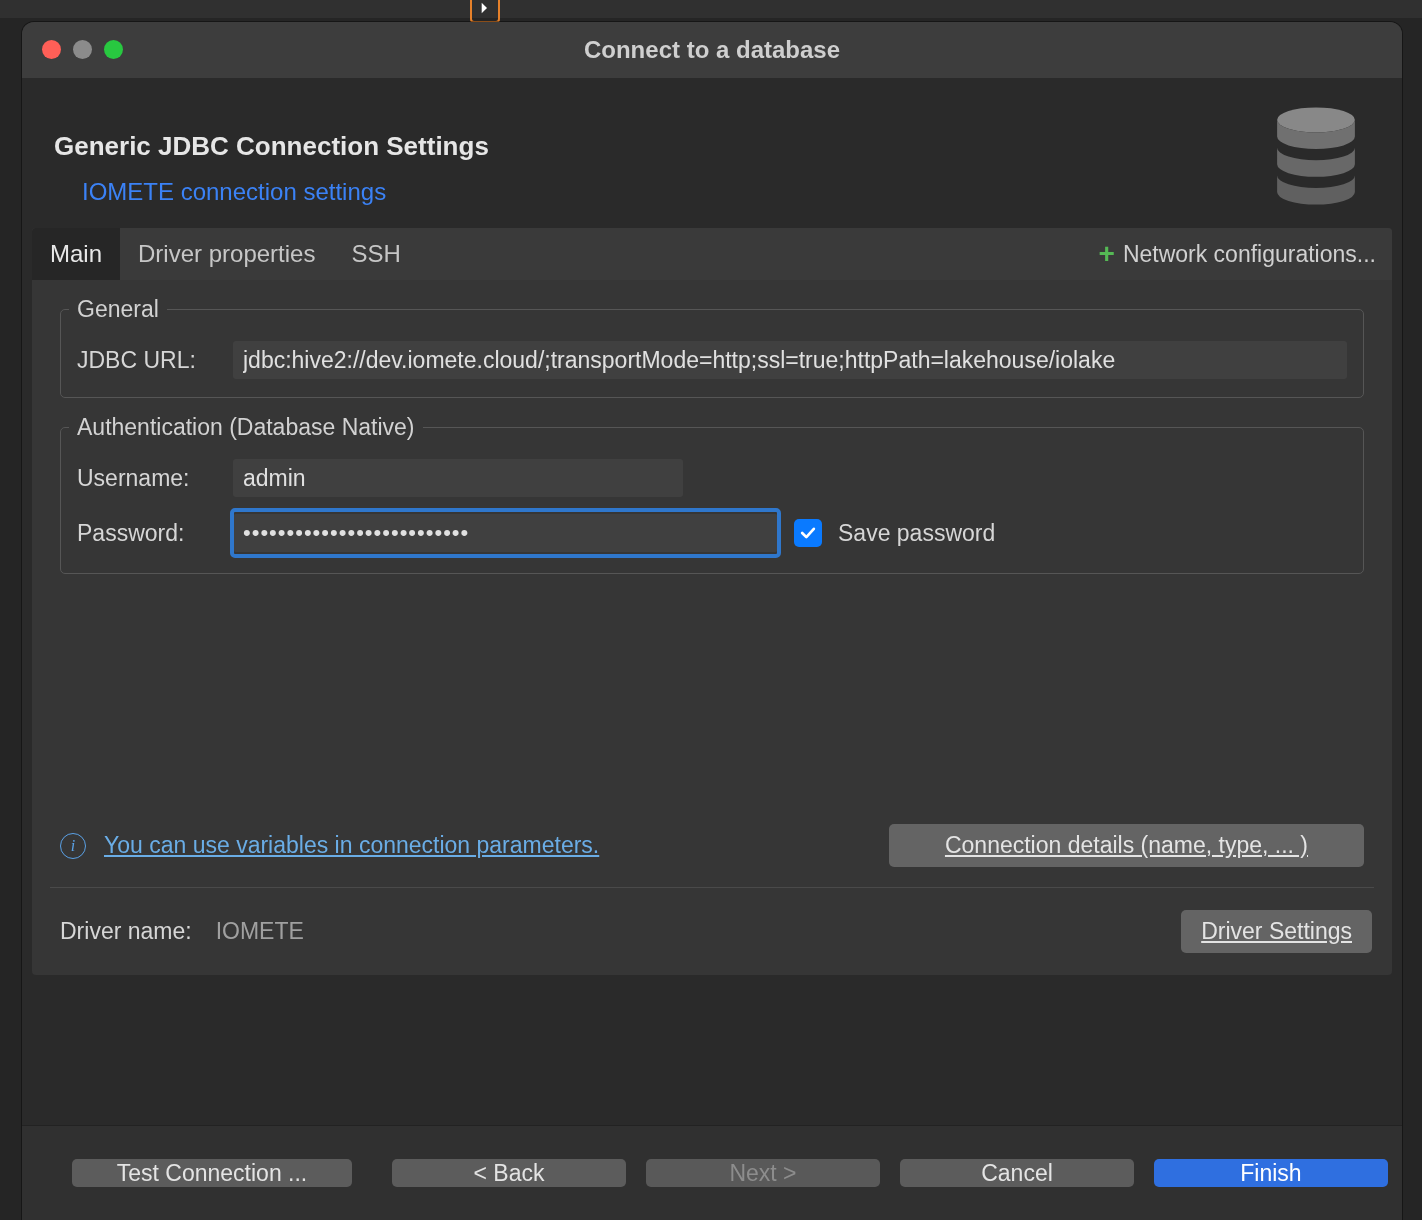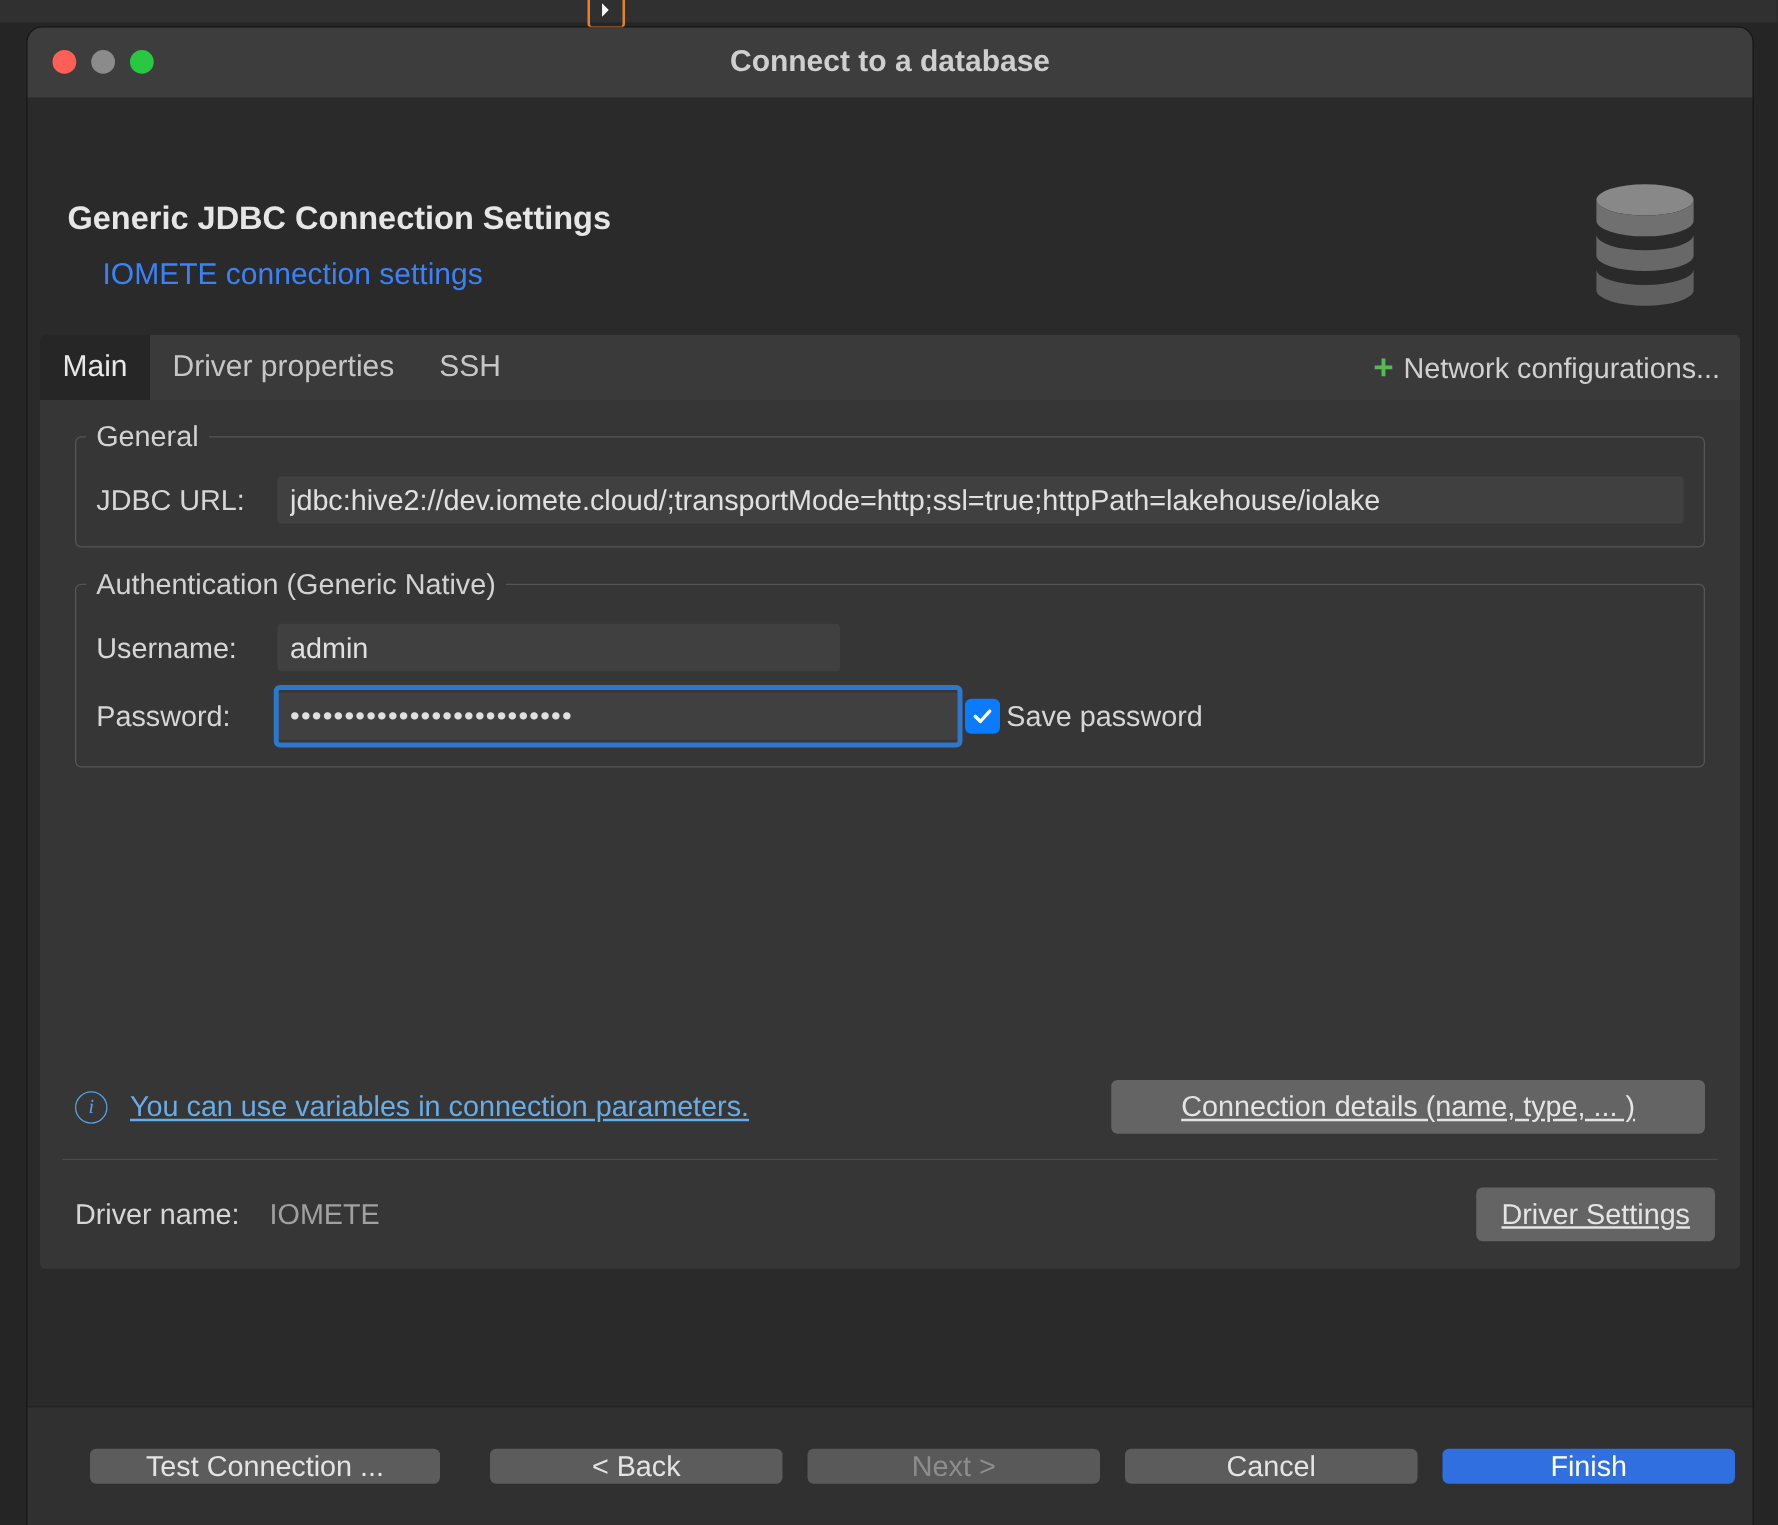--- a/index.html
+++ b/index.html
@@ -11,35 +11,35 @@
   .dialog {
     position: absolute; left: 22px; top: 22px; width: 1380px; height: 1198px;
     background: #2a2a2a; border-radius: 12px 12px 0 0; overflow:hidden;
     box-shadow: 0 0 0 1px rgba(0,0,0,.4);
   }
   .titlebar { height: 56px; background:#3d3d3d; display:flex; align-items:center; position:relative; }
   .traffic { position:absolute; left:20px; top:18px; display:flex; gap:12px; }
   .tl { width:19px; height:19px; border-radius:50%; }
   .tl.red{ background:#ff5f57; } .tl.yellow{ background:#8b8b8b; } .tl.green{ background:#28c840; }
   .titlebar-title { flex:1; text-align:center; color:#cfcfcf; font-size:24px; font-weight:600; }
-  .page-head { padding: 28px 32px 22px 32px; display:flex; align-items:center;margin-top:40px; }
+  .page-head { padding: 28px 32px 22px 32px; display:flex; align-items:flex-end; }
   .page-head-text { flex:1; }
   .page-title { color:#e6e6e6; font-size:26px; font-weight:700; }
   .page-subtitle { color:#3b82f6; font-size:24px; font-weight:400; margin-top:16px; margin-left:28px; }
   .db-icon { width:88px; height:100px; margin-right:10px; }
   .body-panel { margin: 0 10px 0 10px; background:#363636; border-radius:4px; }
   .tabs-row { height:52px; background:#3a3a3a; display:flex; align-items:stretch; border-radius:4px 4px 0 0; overflow:hidden; }
   .tab { padding:0 18px; display:flex; align-items:center; color:#c6c6c6; font-size:24px; cursor:pointer; }
   .tab.active { background:#262626; color:#e8e8e8; }
   .tabs-spacer { flex:1; }
   .net-conf { display:flex; align-items:center; gap:8px; padding:0 16px; color:#d0d0d0; font-size:23px; cursor:pointer; }
   .plus-icon { font-size:28px; line-height:1; color:#55b955; font-weight:700; }
   fieldset.group { border:1px solid #565656; border-radius:5px; margin: 16px 28px 0 28px; padding: 18px 16px 18px 16px; position:relative; }
   fieldset.group legend { color:#d2d2d2; font-size:23px; padding: 0 8px; margin-left: -8px; }
-  .row { display:flex; align-items:center; gap:5px; margin-top:0; }
+  .row { display:flex; align-items:center; gap:16px; margin-top:0; }
   .row + .row { margin-top:14px; }
   .label { color:#d6d6d6; font-size:23px; width:140px; flex-shrink:0; }
   .input { background:#404040; border:none; border-radius:3px; color:#e0e0e0; font-size:23px; padding:6px 10px; height:38px; outline:none; }
   .input.url { flex:1; }
   .input.user { width:450px; }
   .pw-wrap { position:relative; width:545px; height:44px; display:flex; align-items:center; }
   .pw-wrap .input { width:100%; height:38px; letter-spacing:1px; font-size:22px; }
   .pw-wrap::after { content:""; position:absolute; inset:-3px; border:4px solid #2f77cc; border-radius:5px; pointer-events:none; }
   .checkbox { width:28px; height:28px; border-radius:5px; background:#0a7aff; display:flex; align-items:center; justify-content:center; cursor:pointer; }
   .checkbox svg { width:20px; height:20px; }
@@ -110,21 +110,21 @@
 
       <fieldset class="group">
         <legend>General</legend>
         <div class="row">
           <div class="label">JDBC URL:</div>
           <input class="input url" value="jdbc:hive2://dev.iomete.cloud/;transportMode=http;ssl=true;httpPath=lakehouse/iolake" style="">
         </div>
       </fieldset>
 
       <fieldset class="group">
-        <legend>Authentication (Generic Native)</legend>
+        <legend>Authentication (Database Native)</legend>
         <div class="row">
           <div class="label">Username:</div>
           <input class="input user" value="admin" style="">
         </div>
         <div class="row">
           <div class="label pw-group-label">Password:</div>
           <div class="pw-wrap">
             <input class="input" type="text" value="••••••••••••••••••••••••••" style="">
           </div>
           <div class="checkbox">

